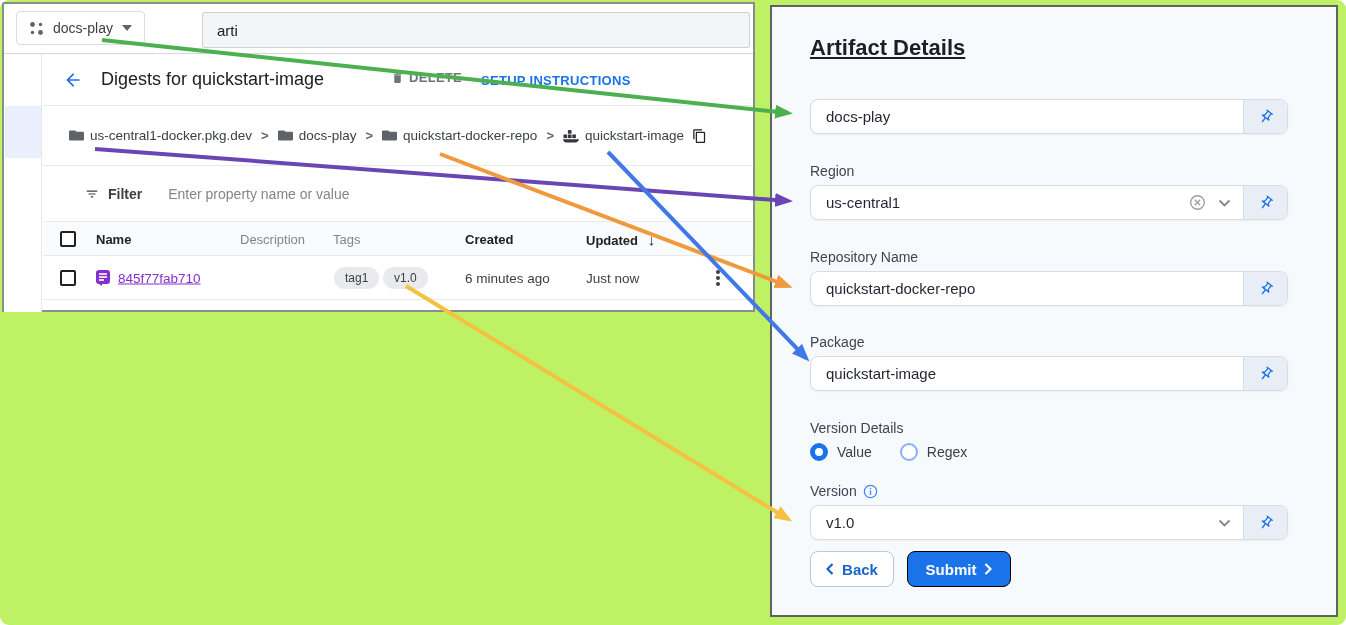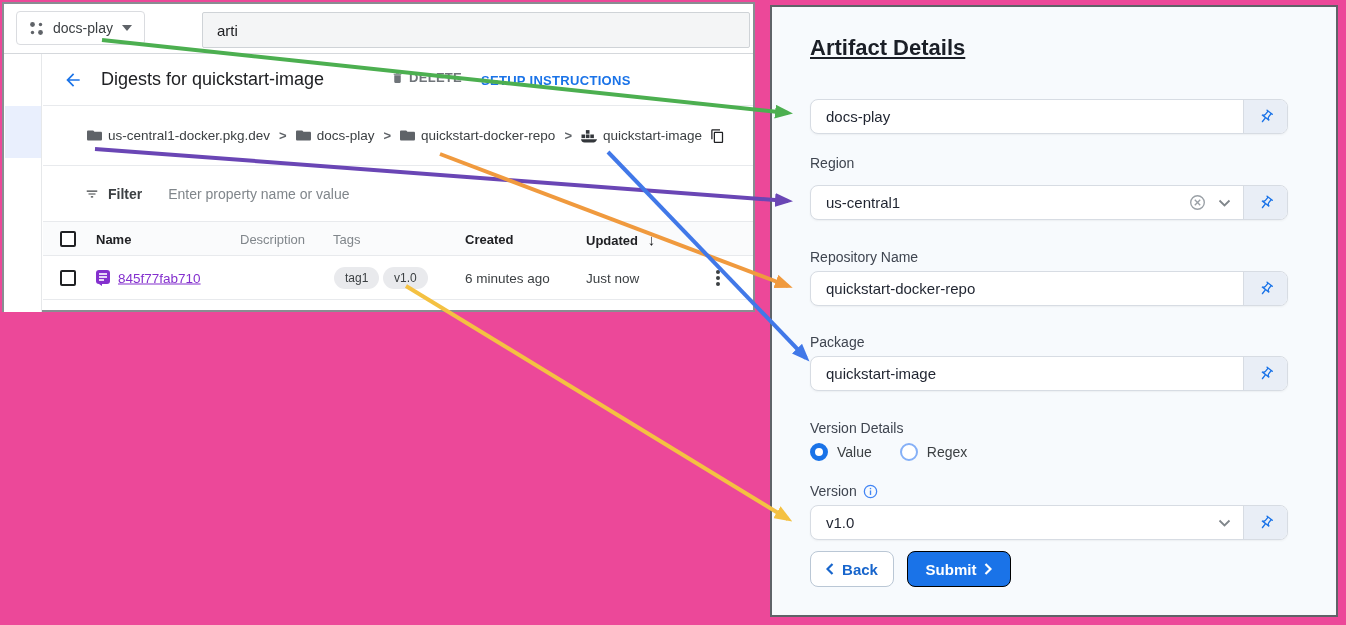--- a/index.html
+++ b/index.html
@@ -1,18 +1,18 @@
 <!DOCTYPE html>
 <html><head>
 <meta charset="utf-8">
 <style>
   * { margin:0; padding:0; box-sizing:border-box; }
   html,body { background:#fff; }
   body { font-family:"Liberation Sans", sans-serif; }
-  #canvas { position:relative; width:1346px; height:625px; background:#ec4899; overflow:hidden; }
+  #canvas { position:relative; width:1346px; height:625px; background:#bef264; overflow:hidden;border-radius:9px; }
 
   
   #left-panel { position:absolute; left:2px; top:2px; width:753px; height:310px;
     border:2px solid #898d92; background:#fff; }
   .lp { position:absolute; }
 
   #topbar { left:0; top:0; right:0; height:50px; border-bottom:1px solid #d5d8dc; background:#fff; }
   #project-selector { position:absolute; left:12px; top:7px; height:34px; padding:0 12px;
     border:1px solid #dadce0; border-radius:4px; background:#fff; display:flex; align-items:center; gap:9px; cursor:pointer; }
   #project-selector .ps-label { font-size:14px; color:#3c4043; }
@@ -25,21 +25,21 @@
   #nav-strip .strip-highlight { position:absolute; left:1px; top:52px; width:36px; height:52px; background:#e9effd; }
 
   .content-row { left:39px; right:0; background:#fff; }
   #header-row { top:50px; height:52px; border-bottom:1px solid #e8eaed; }
   #back-arrow { position:absolute; left:20px; top:16px; width:20px; height:20px; cursor:pointer; }
   #page-title { position:absolute; left:58px; top:15px; font-size:18px; color:#202124; }
   #delete-btn { position:absolute; left:348px; top:16px; display:flex; align-items:center; gap:5px;
     font-size:13px; font-weight:700; color:#6f7479; letter-spacing:.3px; cursor:pointer; }
   #setup-btn { position:absolute; left:438px; top:19px; font-size:13px; font-weight:700; color:#1a73e8; letter-spacing:.3px; cursor:pointer; }
 
-  #breadcrumb-row { top:102px; height:60px; border-bottom:1px solid #e8eaed; display:flex; align-items:center; padding-left:44px; }
+  #breadcrumb-row { top:102px; height:60px; border-bottom:1px solid #e8eaed; display:flex; align-items:center; padding-left:26px; }
   .crumb { display:flex; align-items:center; gap:6px; font-size:13.5px; color:#3c4043; cursor:pointer; }
   .crumb-sep { margin:0 9px; color:#5f6368; font-size:13px; font-weight:700; }
   #copy-icon { margin-left:8px; cursor:pointer; }
 
   #filter-row { top:162px; height:56px; border-bottom:1px solid #e8eaed; display:flex; align-items:center; padding-left:41px; }
   #filter-label { font-size:14px; font-weight:700; color:#3c4043; margin-left:8px; }
   #filter-placeholder { font-size:14px; color:#80868b; margin-left:26px; }
 
   #table-header-row { top:218px; height:34px; background:#fafbfc; border-bottom:1px solid #e8eaed; }
   #table-data-row { top:252px; height:44px; border-bottom:1px solid #e8eaed; background:#fff;text-align:center; }
@@ -207,21 +207,21 @@
       <div class="field-main">
         <span class="field-value">docs-play</span>
       </div>
       <div class="pin-box">
         <svg width="16" height="16" viewBox="0 0 24 24" style="transform:rotate(38deg)">
           <path d="M14 4v5c0 1.12.37 2.16 1 3H9c.65-.86 1-1.9 1-3V4h4m3-2H7c-.55 0-1 .45-1 1s.45 1 1 1h1v5c0 1.66-1.34 3-3 3v2h5.97v7l1 1 1-1v-7H19v-2c-1.66 0-3-1.34-3-3V4h1c.55 0 1-.45 1-1s-.45-1-1-1z" fill="#1a73e8"></path>
         </svg>
       </div>
     </div>
 
-    <div class="form-label rp" style="left:38px; top:148px">Region</div>
+    <div class="form-label rp" style="left:38px; top:156px">Region</div>
     <div class="field rp" style="top:178px">
       <div class="field-main">
         <span class="field-value">us-central1</span>
         <span class="icon-btn">
           <svg width="17" height="17" viewBox="0 0 20 20">
             <circle cx="10" cy="10" r="8" fill="none" stroke="#9aa0a6" stroke-width="1.6"></circle>
             <path d="M6.8 6.8 L13.2 13.2 M13.2 6.8 L6.8 13.2" stroke="#9aa0a6" stroke-width="1.6"></path>
           </svg>
         </span>
         <span class="icon-btn">

